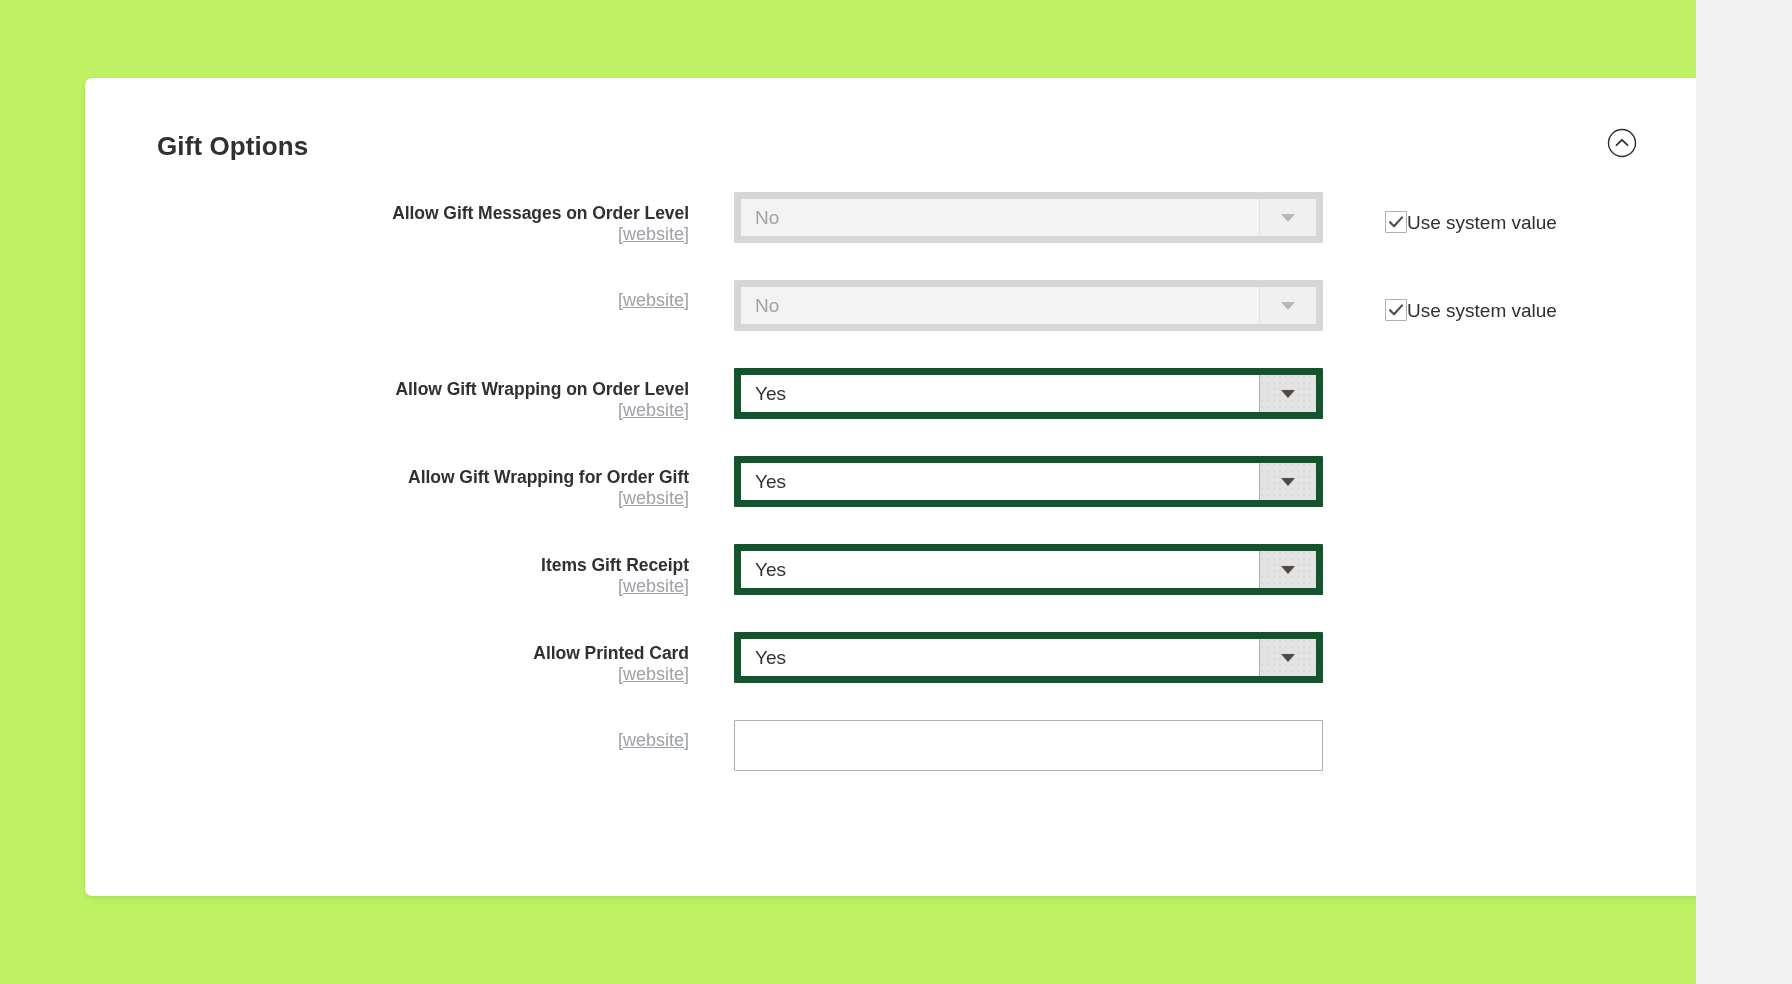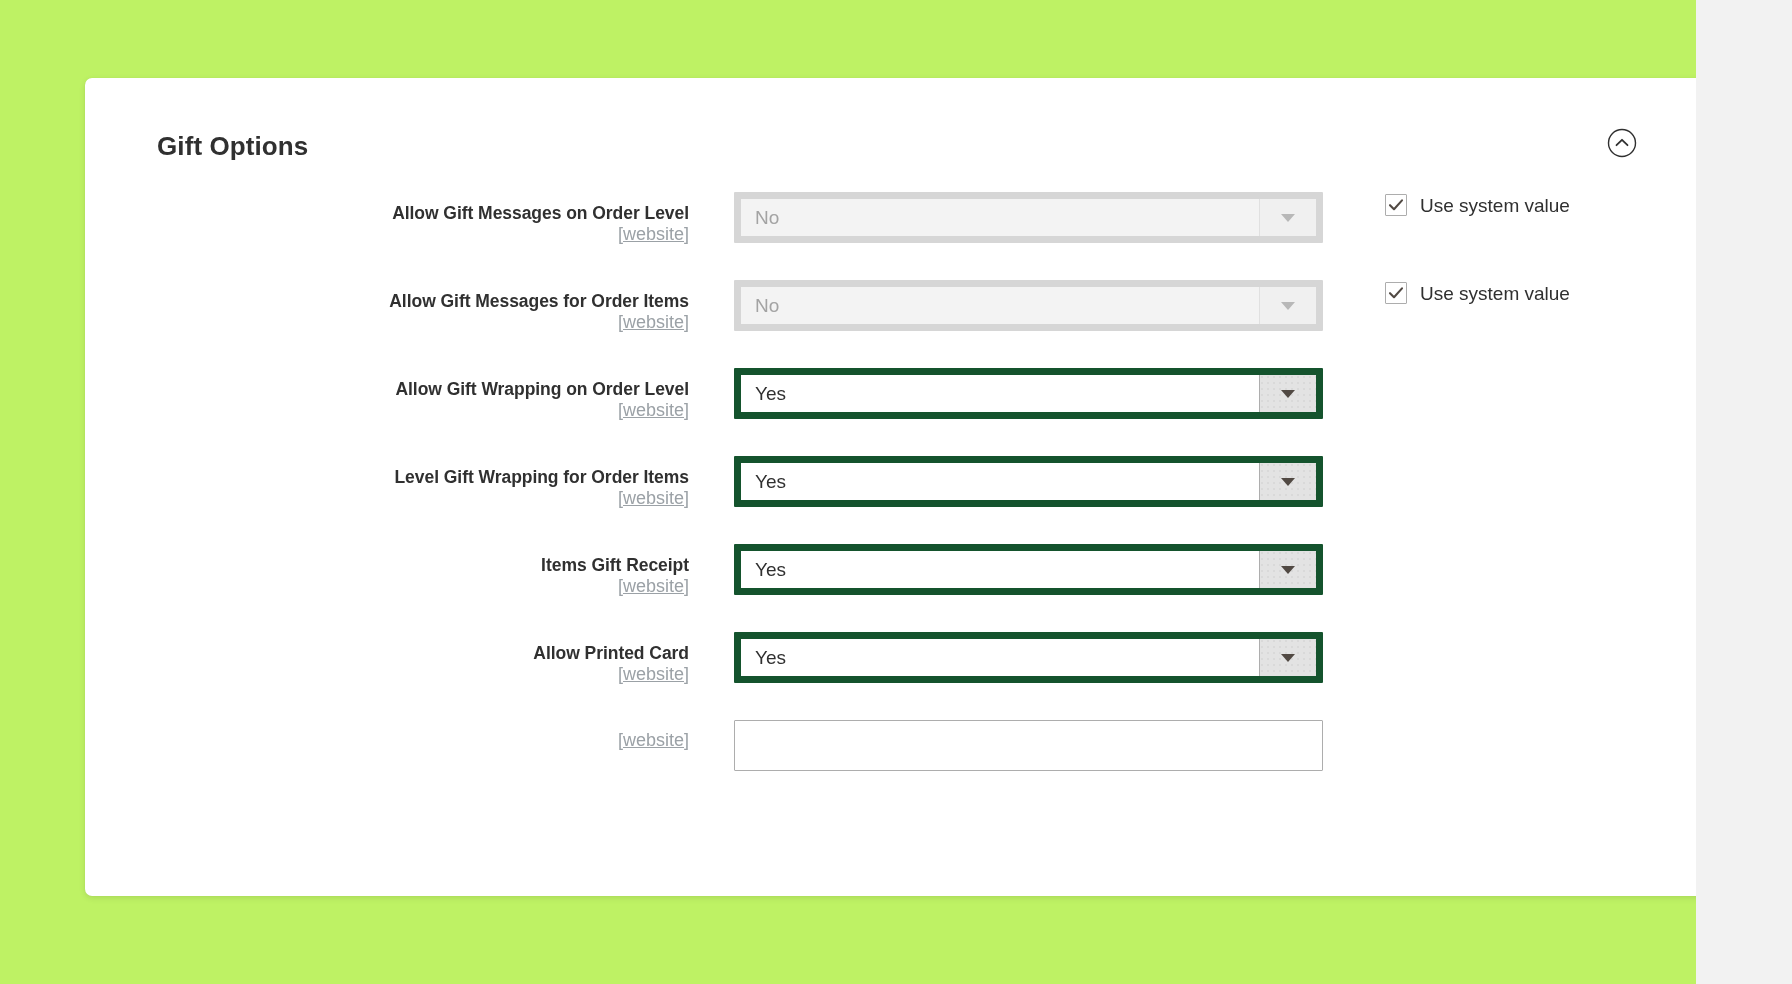--- a/index.html
+++ b/index.html
@@ -189,24 +189,23 @@
     font-size: 19px;
     color: #303030;
     padding: 0 13px;
     outline: none;
   }
 
   
   .sysval {
     position: absolute;
     left: 1300px;
-    top: 4px;
+    top: 21px;
     display: flex;
     align-items: center;
-    gap: 13px;
     cursor: pointer;
     user-select: none;
   }
 
   .checkbox {
     width: 22px;
     height: 22px;
     border: 1px solid #adadad;
     border-radius: 1px;
     background: #ffffff;
@@ -262,21 +261,20 @@
             <span class="checkbox">
               <svg width="16" height="16" viewBox="0 0 16 16" fill="none">
                 <path d="M2 8.2 L6 12.2 L14 3.4" stroke="#514943" stroke-width="2.1" stroke-linecap="round" stroke-linejoin="round" fill="none"></path>
               </svg>
             </span>
             <span class="sysval-label">Use system value</span>
           </label>
         </div>
         <div class="row">
           <div class="label-wrap">
-            <span class="label-main">Allow Gift Messages for Order Items</span>
             <span class="label-scope">[website]</span>
           </div>
           <div class="field">
             <div class="select-box is-disabled">
               <span class="select-value">No</span>
               <span class="select-arrow">
                 <span class="arrow-tri"></span>
               </span>
             </div>
           </div>
@@ -298,21 +296,21 @@
             <div class="select-box">
               <span class="select-value">Yes</span>
               <span class="select-arrow">
                 <span class="arrow-tri"></span>
               </span>
             </div>
           </div>
         </div>
         <div class="row">
           <div class="label-wrap">
-            <span class="label-main">Level Gift Wrapping for Order Items</span>
+            <span class="label-main">Allow Gift Wrapping for Order Gift</span>
             <span class="label-scope">[website]</span>
           </div>
           <div class="field">
             <div class="select-box">
               <span class="select-value">Yes</span>
               <span class="select-arrow">
                 <span class="arrow-tri"></span>
               </span>
             </div>
           </div>

